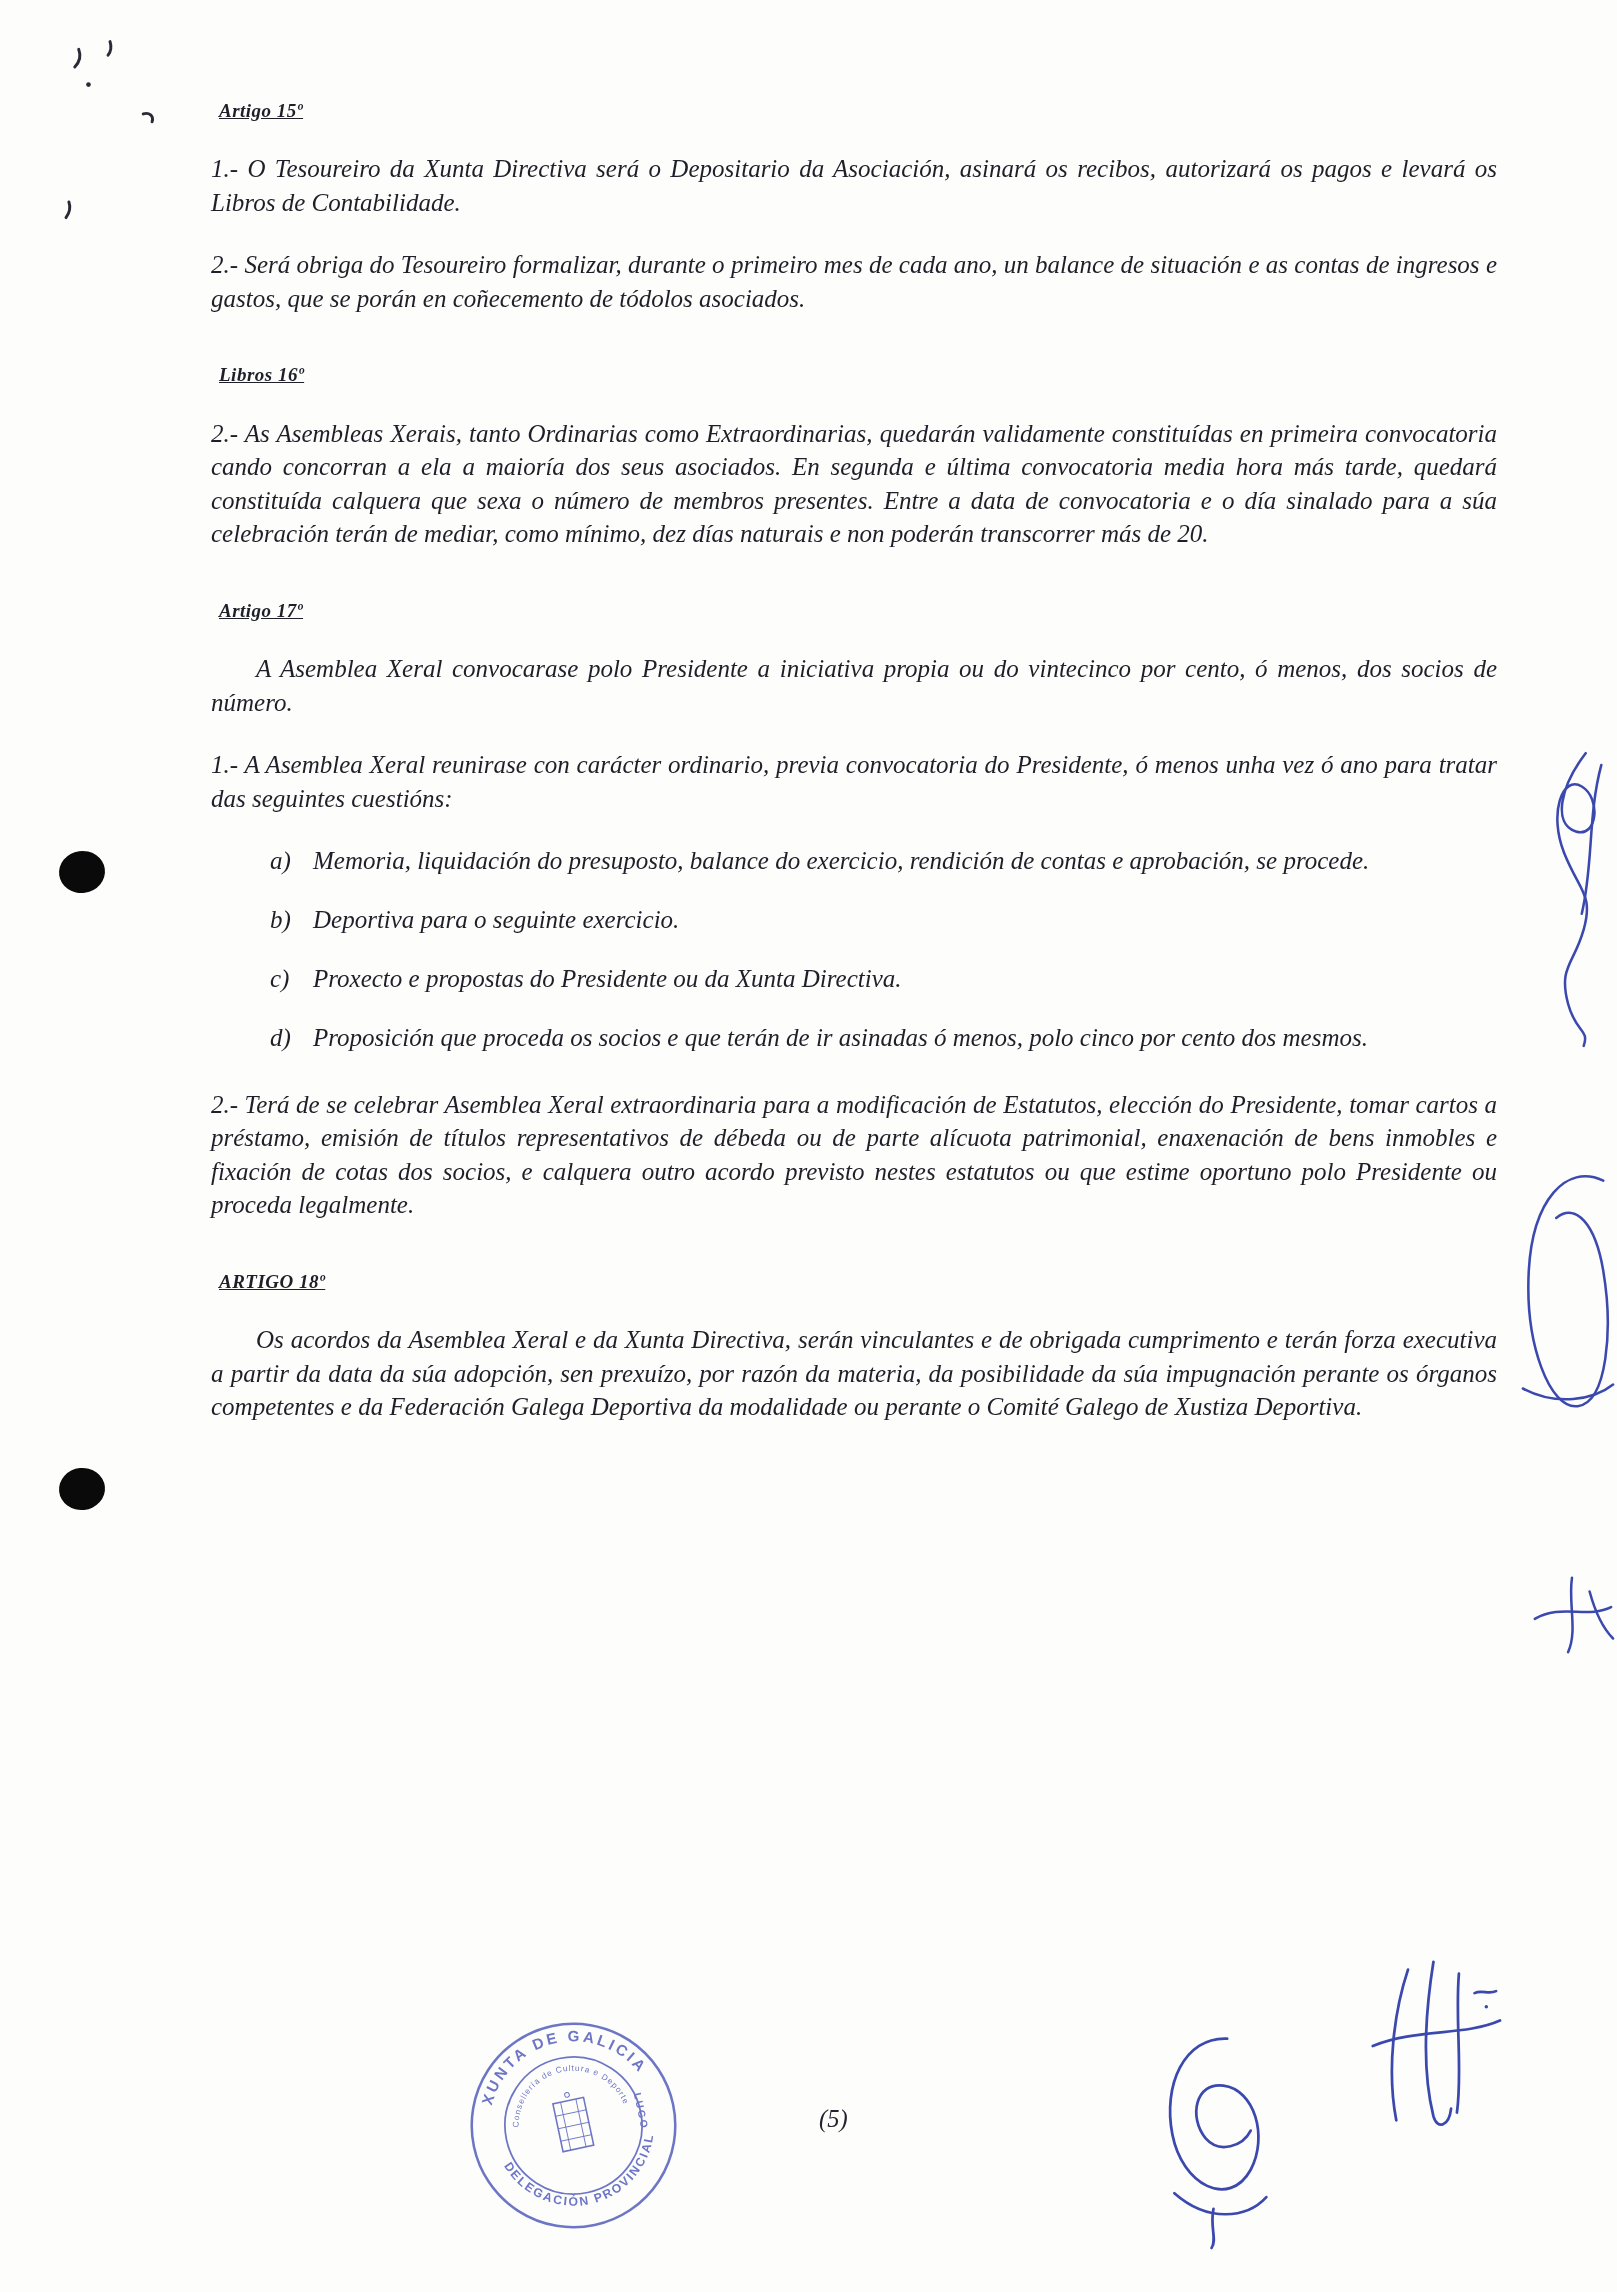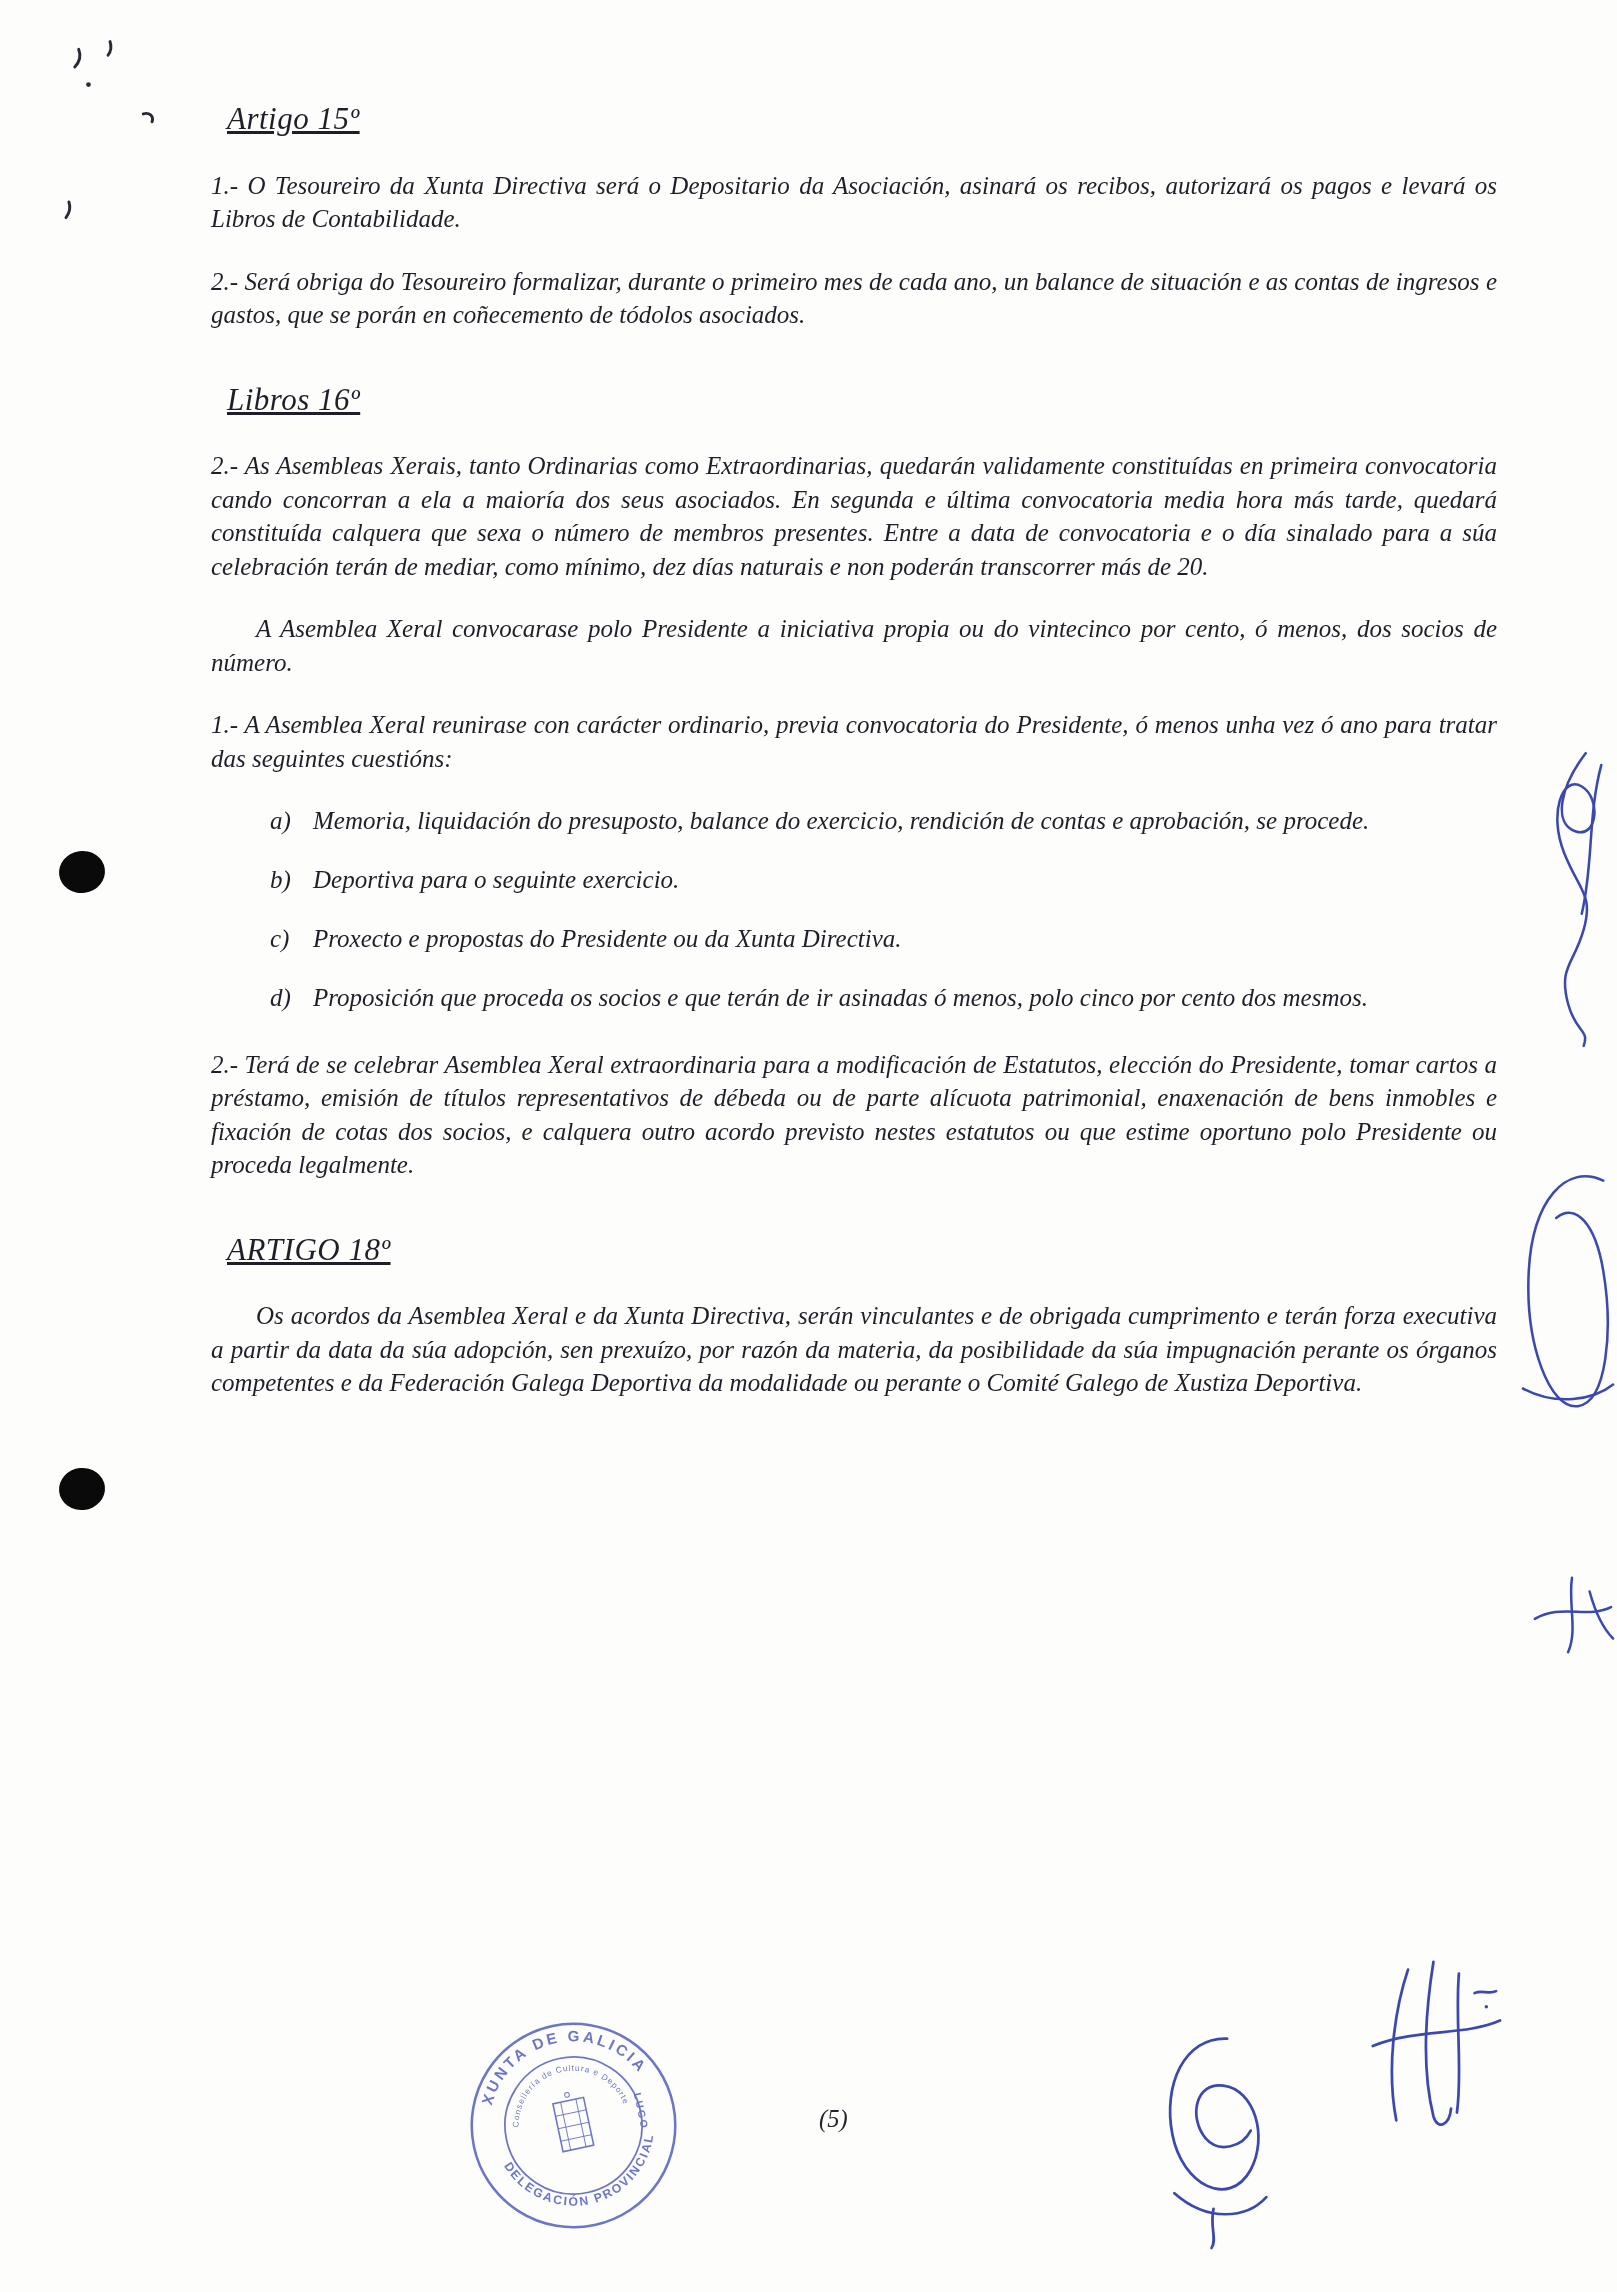--- a/index.html
+++ b/index.html
@@ -18,26 +18,26 @@
   .content {
     position:absolute;
     left:211px; top:98px; width:1286px;
     color:#1f1f2a;
     font-style:italic;
     font-size:25px;
     line-height:1.34;
     text-align:justify;
   }
   .heading {
-    font-size:31px;
-    font-weight:normal;
+    font-size:19px;
+    font-weight:bold;
     font-style:italic;
     text-decoration:underline;
     letter-spacing:0.5px;
-    margin:47px 0 29px 16px;
+    margin:47px 0 29px 8px;
   }
   section:first-of-type .heading { margin-top:0; }
   .para { margin:0 0 29px 0; }
   .indent { text-indent:45px;margin-top:12px; }
   .bold { font-weight:normal; }
   ul.sublist { list-style:none; margin:3.9px 0 33px 59px; }
   ul.sublist li { display:flex; margin-bottom:25.5px; text-align:justify; }
   .li-marker { width:43px; flex:none; }
   .li-text { flex:1; }
   
@@ -87,20 +87,21 @@
       <p class="para">1.- O Tesoureiro da Xunta Directiva será o Depositario da Asociación, asinará os recibos, autorizará os pagos e levará os Libros de Contabilidade.</p>
       <p class="para">2.- Será obriga do Tesoureiro formalizar, durante o primeiro mes de cada ano, un balance de situación e as contas de ingresos e gastos, que se porán en coñecemento de tódolos asociados.</p>
     </section>
 
     <section>
       <h2 class="heading">Libros 16º</h2>
       <p class="para">2.- As Asembleas Xerais, tanto Ordinarias como Extraordinarias, quedarán validamente constituídas en primeira convocatoria cando concorran a ela a maioría dos seus asociados. En segunda e última convocatoria media hora más tarde, quedará constituída calquera que sexa o número de membros presentes. Entre a data de convocatoria e o día sinalado para a súa celebración terán de mediar, como mínimo, dez días naturais e non poderán transcorrer más de 20.</p>
     </section>
 
     <section>
+      <h2 class="heading">Artigo 17º</h2>
       <p class="para indent">A Asemblea Xeral convocarase polo Presidente a iniciativa propia ou do vintecinco por cento, ó menos, dos socios de número.</p>
       <p class="para bold">1.- A Asemblea Xeral reunirase con carácter ordinario, previa convocatoria do Presidente, ó menos unha vez ó ano para tratar das seguintes cuestións:</p>
 
       <ul class="sublist">
         <li>
           <span class="li-marker">a)</span>
           <span class="li-text">Memoria, liquidación do presuposto, balance do exercicio, rendición de contas e aprobación, se procede.</span>
         </li>
         <li>
           <span class="li-marker">b)</span>

